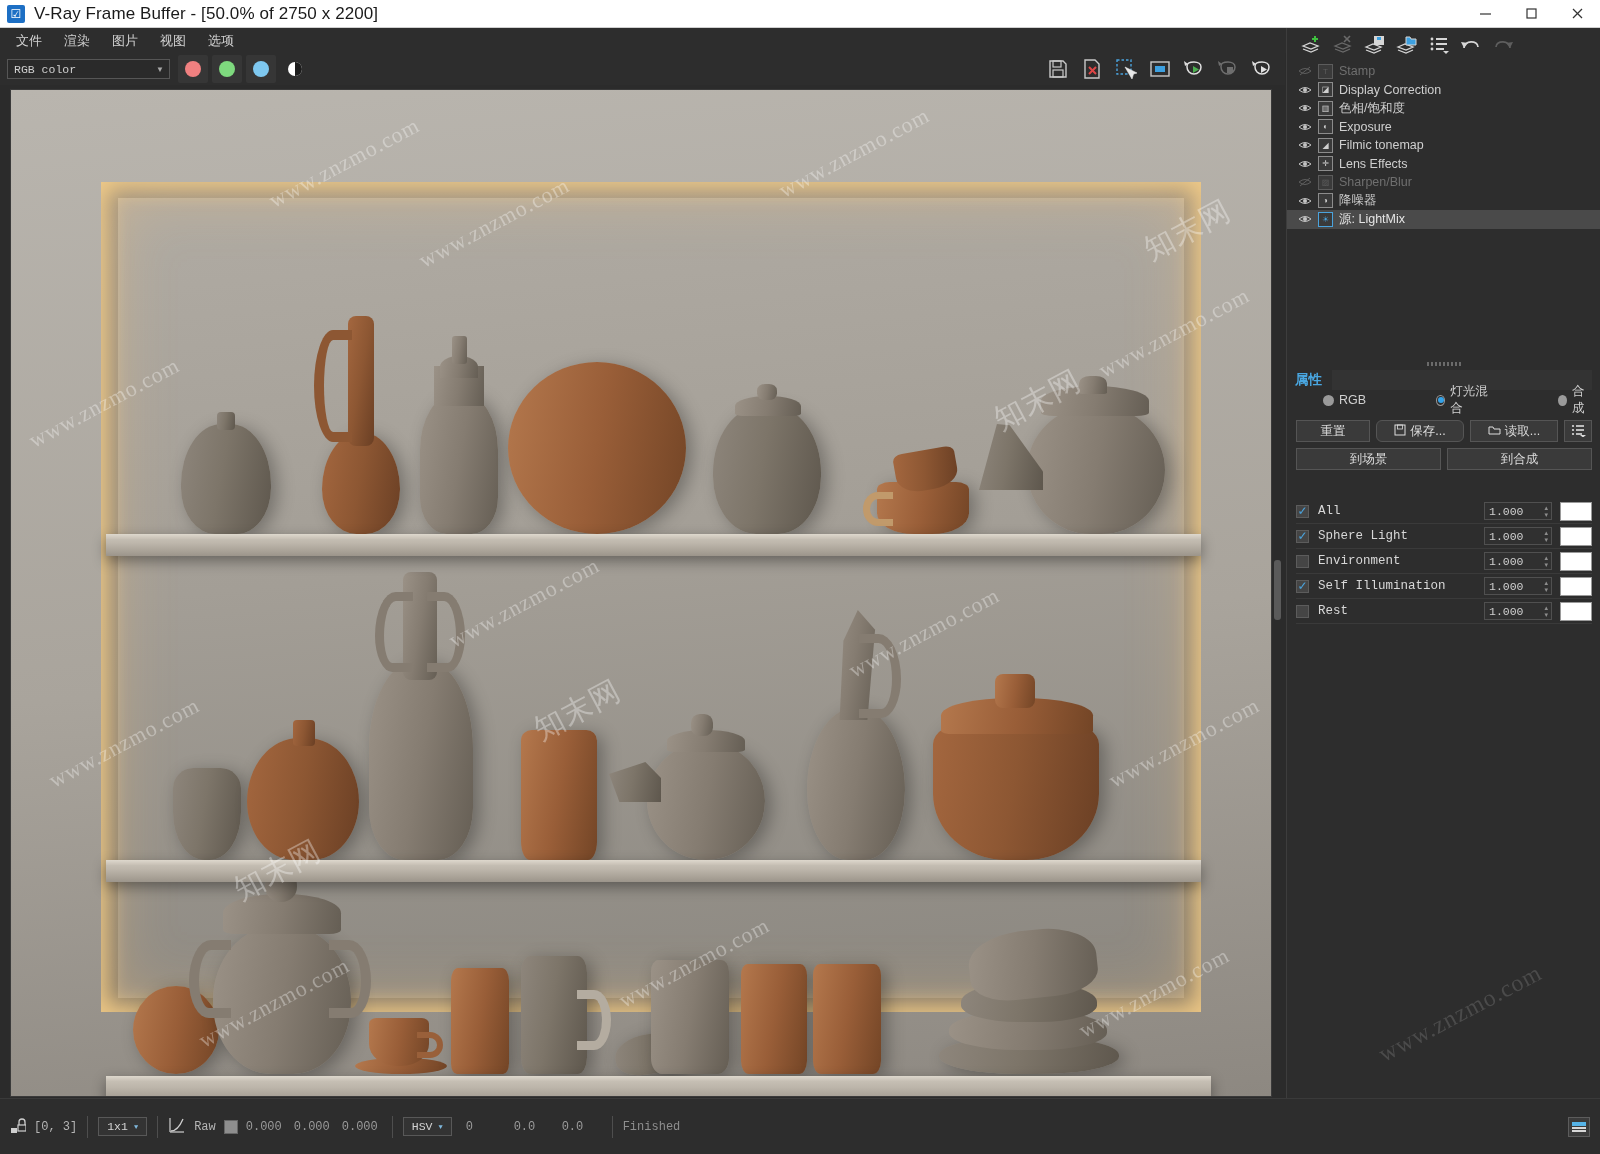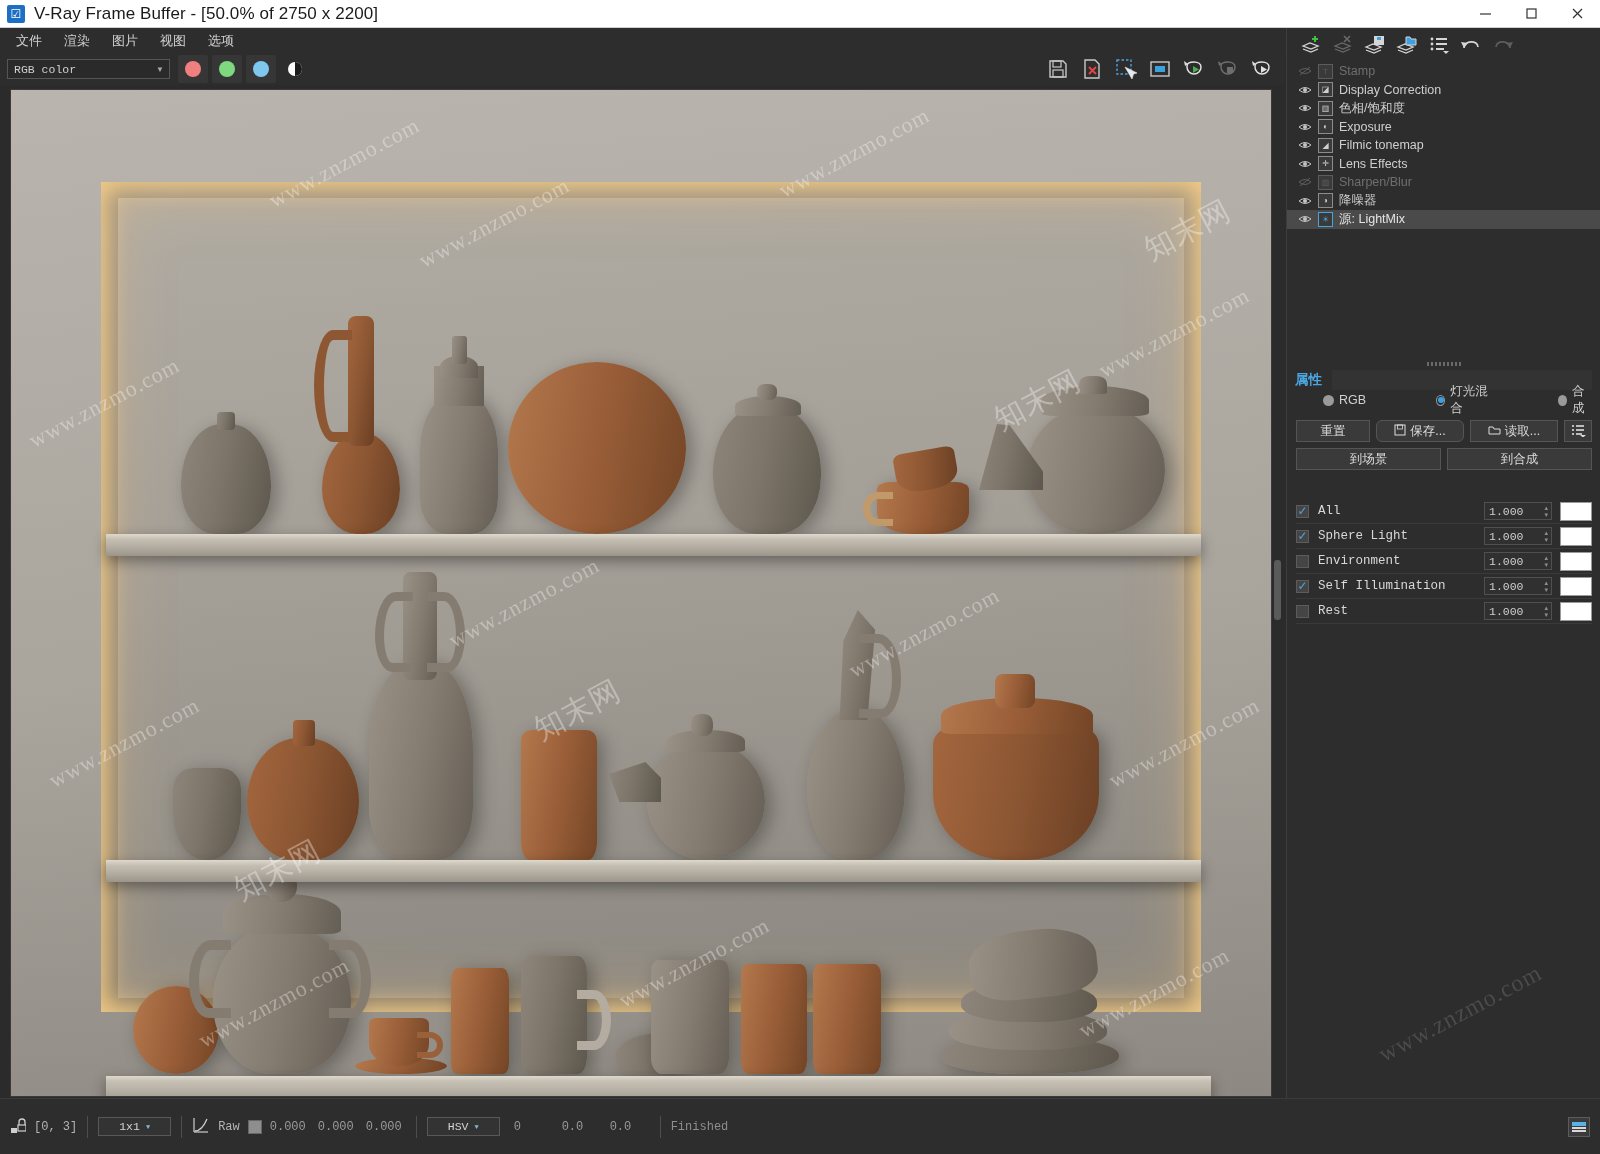--- a/index.html
+++ b/index.html
@@ -295,21 +295,21 @@
   .statusbar {
     position: absolute; left: 0; top: 1098px; width: 1600px; height: 56px;
     background: #2d2d2d; border-top: 1px solid #3a3a3a;
     display: flex; align-items: center; padding: 0 10px;
     font-family: "Liberation Mono", monospace; font-size: 12px; color: #b5b5b5;
   }
   .sb-sep { width: 1px; height: 22px; background: #4e4e4e; margin: 0 10px; }
   .sb-cell { display: flex; align-items: center; gap: 8px; }
   .sb-drop {
     height: 19px; background: #333; border: 1px solid #585858;
-    display: flex; align-items: center; padding: 0 20px; gap: 6px;
+    display: flex; align-items: center; padding: 0 8px; gap: 6px;
     color: #d4d4d4; font-size: 11.5px;
   }
   .sb-drop .c { font-size: 7px; color: #7fb8dd; }
   .sb-swatch { width: 14px; height: 14px; background: #8e8e8e;
     border: 1px solid #666; }
   .sb-num { min-width: 40px; color: #9a9a9a; }
   .sb-right { margin-left: auto; }
   .sb-icon-btn {
     width: 22px; height: 20px; background: #3b3b3b; border: 1px solid #5c5c5c;
     display: flex; flex-direction: column; align-items: center;

